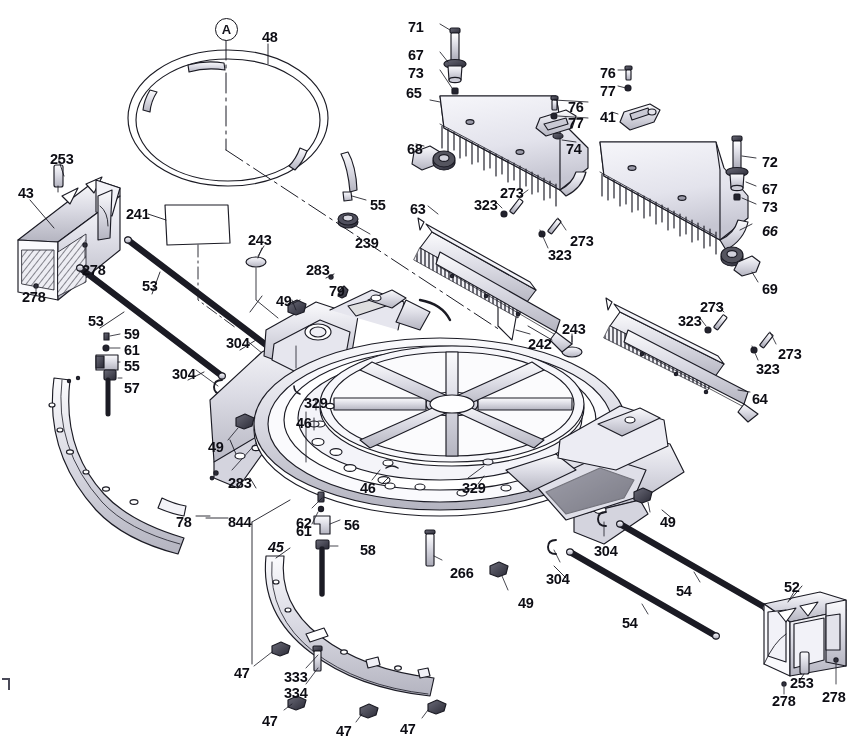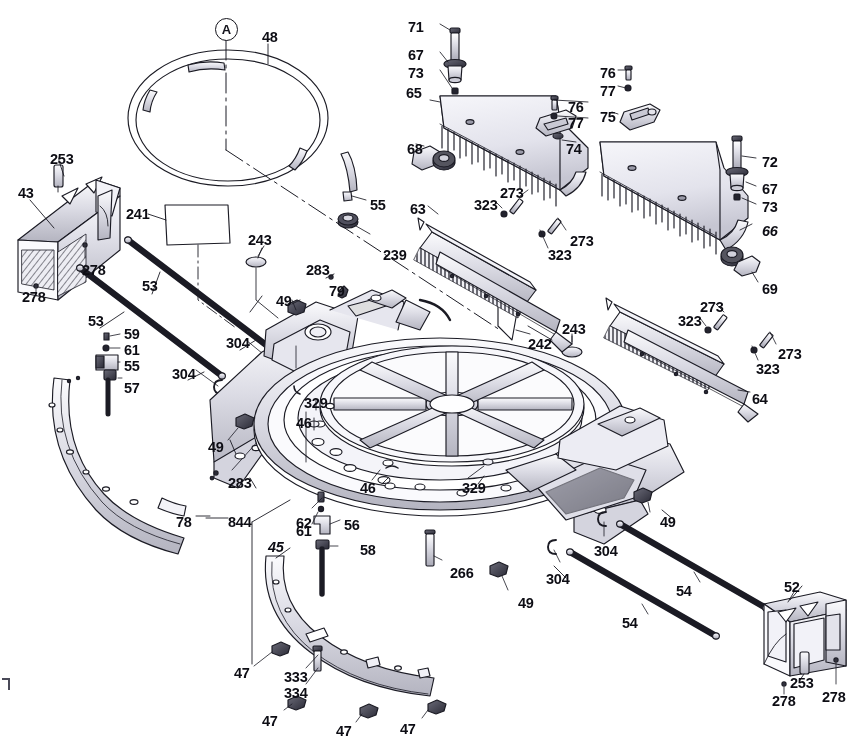--- a/index.html
+++ b/index.html
@@ -530,21 +530,21 @@
   <div id="callout-layer">
       <div class="lbl" style="left: 262px; top: 30px;">48</div>
       <div class="lbl" style="left: 408px; top: 20px;">71</div>
       <div class="lbl" style="left: 408px; top: 48px;">67</div>
       <div class="lbl" style="left: 408px; top: 66px;">73</div>
       <div class="lbl" style="left: 406px; top: 86px;">65</div>
       <div class="lbl" style="left: 600px; top: 66px;">76</div>
       <div class="lbl" style="left: 600px; top: 84px;">77</div>
       <div class="lbl" style="left: 568px; top: 100px;">76</div>
       <div class="lbl" style="left: 568px; top: 116px;">77</div>
-      <div class="lbl" style="left: 600px; top: 110px;">75</div>
+      <div class="lbl" style="left: 600px; top: 110px;">41</div>
       <div class="lbl" style="left: 566px; top: 142px;">74</div>
       <div class="lbl" style="left: 407px; top: 142px;">68</div>
       <div class="lbl" style="left: 762px; top: 155px;">72</div>
       <div class="lbl" style="left: 762px; top: 182px;">67</div>
       <div class="lbl" style="left: 762px; top: 200px;">73</div>
       <div class="lbl" style="left: 762px; top: 224px; font-style: italic;">66</div>
       <div class="lbl" style="left: 762px; top: 282px;">69</div>
       <div class="lbl" style="left: 410px; top: 202px;">63</div>
       <div class="lbl" style="left: 500px; top: 186px;">273</div>
       <div class="lbl" style="left: 474px; top: 198px;">323</div>
@@ -557,21 +557,21 @@
       <div class="lbl" style="left: 752px; top: 392px;">64</div>
       <div class="lbl" style="left: 50px; top: 152px;">253</div>
       <div class="lbl" style="left: 18px; top: 186px;">43</div>
       <div class="lbl" style="left: 126px; top: 207px;">241</div>
       <div class="lbl" style="left: 82px; top: 263px;">278</div>
       <div class="lbl" style="left: 22px; top: 290px;">278</div>
       <div class="lbl" style="left: 142px; top: 279px;">53</div>
       <div class="lbl" style="left: 88px; top: 314px;">53</div>
       <div class="lbl" style="left: 248px; top: 233px;">243</div>
       <div class="lbl" style="left: 370px; top: 198px;">55</div>
-      <div class="lbl" style="left: 355px; top: 248px; margin-left: 28px;">239</div>
+      <div class="lbl" style="left: 355px; top: 236px;">239</div>
       <div class="lbl" style="left: 306px; top: 263px;">283</div>
       <div class="lbl" style="left: 329px; top: 284px; text-align: right;">79</div>
       <div class="lbl" style="left: 276px; top: 294px;">49</div>
       <div class="lbl" style="left: 226px; top: 336px;">304</div>
       <div class="lbl" style="left: 172px; top: 367px;">304</div>
       <div class="lbl" style="left: 124px; top: 327px;">59</div>
       <div class="lbl" style="left: 124px; top: 343px;">61</div>
       <div class="lbl" style="left: 124px; top: 359px;">55</div>
       <div class="lbl" style="left: 124px; top: 381px;">57</div>
       <div class="lbl" style="left: 528px; top: 337px;">242</div>

